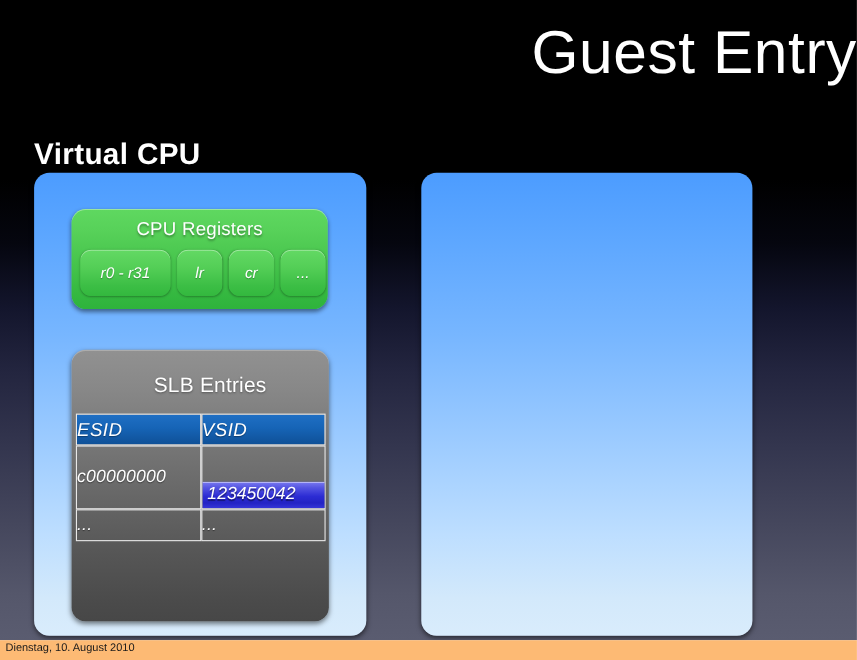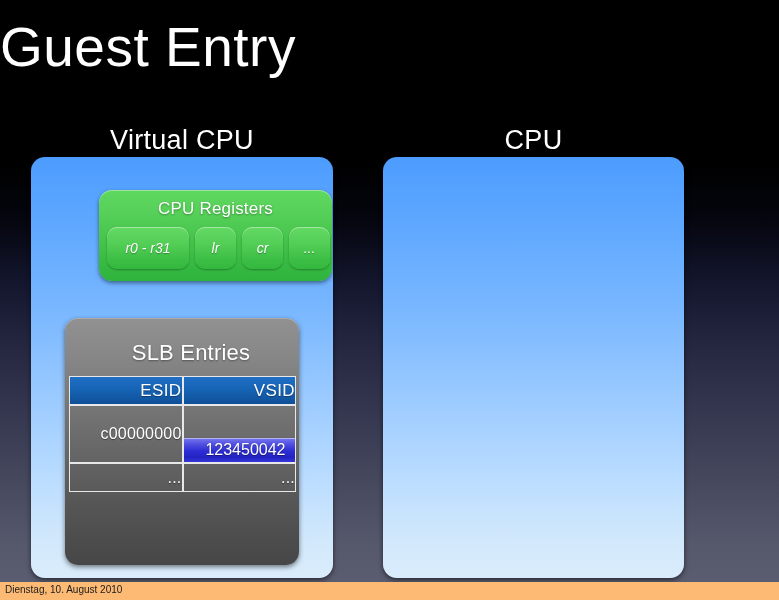--- a/index.html
+++ b/index.html
@@ -33,37 +33,37 @@
         #5a5c70 100%);
     overflow: hidden;
   }
 
   
   #slide-title {
     position: absolute;
     left: 0;
     top: 12px;
     width: 779px;
-    text-align: left;
+    text-align: right;
     color: #ffffff;
     font-size: 55px;
     font-weight: 300;
     letter-spacing: 0.5px;
     font-family: "Liberation Sans", sans-serif;
     line-height: 70px;
     white-space: nowrap;
   }
 
   
   .col-heading {
     position: absolute;
     color: #ffffff;
     font-size: 27px;
-    font-weight: 400;
-    text-align: center;
+    font-weight: 700;
+    text-align: left;
     letter-spacing: 0.3px;
     line-height: 32px;
     white-space: nowrap;
   }
   #heading-vcpu { left: 31px; top: 124px; width: 302px; }
   #heading-cpu  { left: 383px; top: 124px; width: 301px; }
 
   
   .panel {
     position: absolute;
@@ -92,21 +92,20 @@
     height: 91px;
     border-radius: 13px;
     background: linear-gradient(to bottom,
         #5fd860 0%,
         #57d159 22%,
         #46c44c 55%,
         #36b941 82%,
         #2eb33c 100%);
     box-shadow: 0 2px 4px rgba(0,0,0,0.45),
                 inset 0 1px 0 rgba(255,255,255,0.38);
-    margin-left: 34px;
   }
   #registers-title {
     position: absolute;
     left: 0;
     top: 9px;
     width: 233px;
     text-align: center;
     color: #ffffff;
     font-size: 17px;
     font-weight: 300;
@@ -164,45 +163,46 @@
     box-shadow: 0 2px 5px rgba(0,0,0,0.5),
                 inset 0 1px 0 rgba(255,255,255,0.25);
   }
   #slb-title {
     position: absolute;
     left: 0;
     top: 22px;
     width: 252px;
     text-align: center;
     color: #ffffff;
-    font-size: 22px;
+    font-size: 19px;
     font-weight: 300;
     letter-spacing: 0.2px;
     text-shadow: 0 1px 2px rgba(0,0,0,0.4);
     white-space: nowrap;
   }
 
   
   #slb-table {
     position: absolute;
     left: 4px;
     top: 58px;
     width: 227px;
     border-collapse: separate;
     border-spacing: 0;
     table-layout: fixed;
   }
   #slb-table th, #slb-table td {
     border: 1px solid #e8e8e8;
     height: 27px;
     padding: 0;
-    text-align: right;
+    text-align: left;
     vertical-align: middle;
     color: #ffffff;
     overflow: hidden;
+    font-style: italic;
   }
   #slb-table th {
     background: linear-gradient(to bottom, #1f6fc4 0%, #1664b6 45%, #0f5097 100%);
     font-size: 17px;
     font-weight: 400;
     letter-spacing: 0.4px;
     text-shadow: 0 1px 1px rgba(0,0,0,0.35);
   }
   #slb-table td {
     background: transparent;
@@ -255,21 +255,20 @@
   }
 </style>
 </head>
 <body>
 
 <div id="slide">
 
   <div id="slide-title">Guest Entry</div>
 
   <div class="col-heading" id="heading-vcpu">Virtual CPU</div>
-  <div class="col-heading" id="heading-cpu">CPU</div>
 
   <div class="panel" id="panel-vcpu">
 
     <div id="registers-box">
       <div id="registers-title">CPU Registers</div>
       <div id="register-pills">
         <div class="reg-pill w-wide">r0 - r31</div>
         <div class="reg-pill w-std">lr</div>
         <div class="reg-pill w-std">cr</div>
         <div class="reg-pill w-std">...</div>

